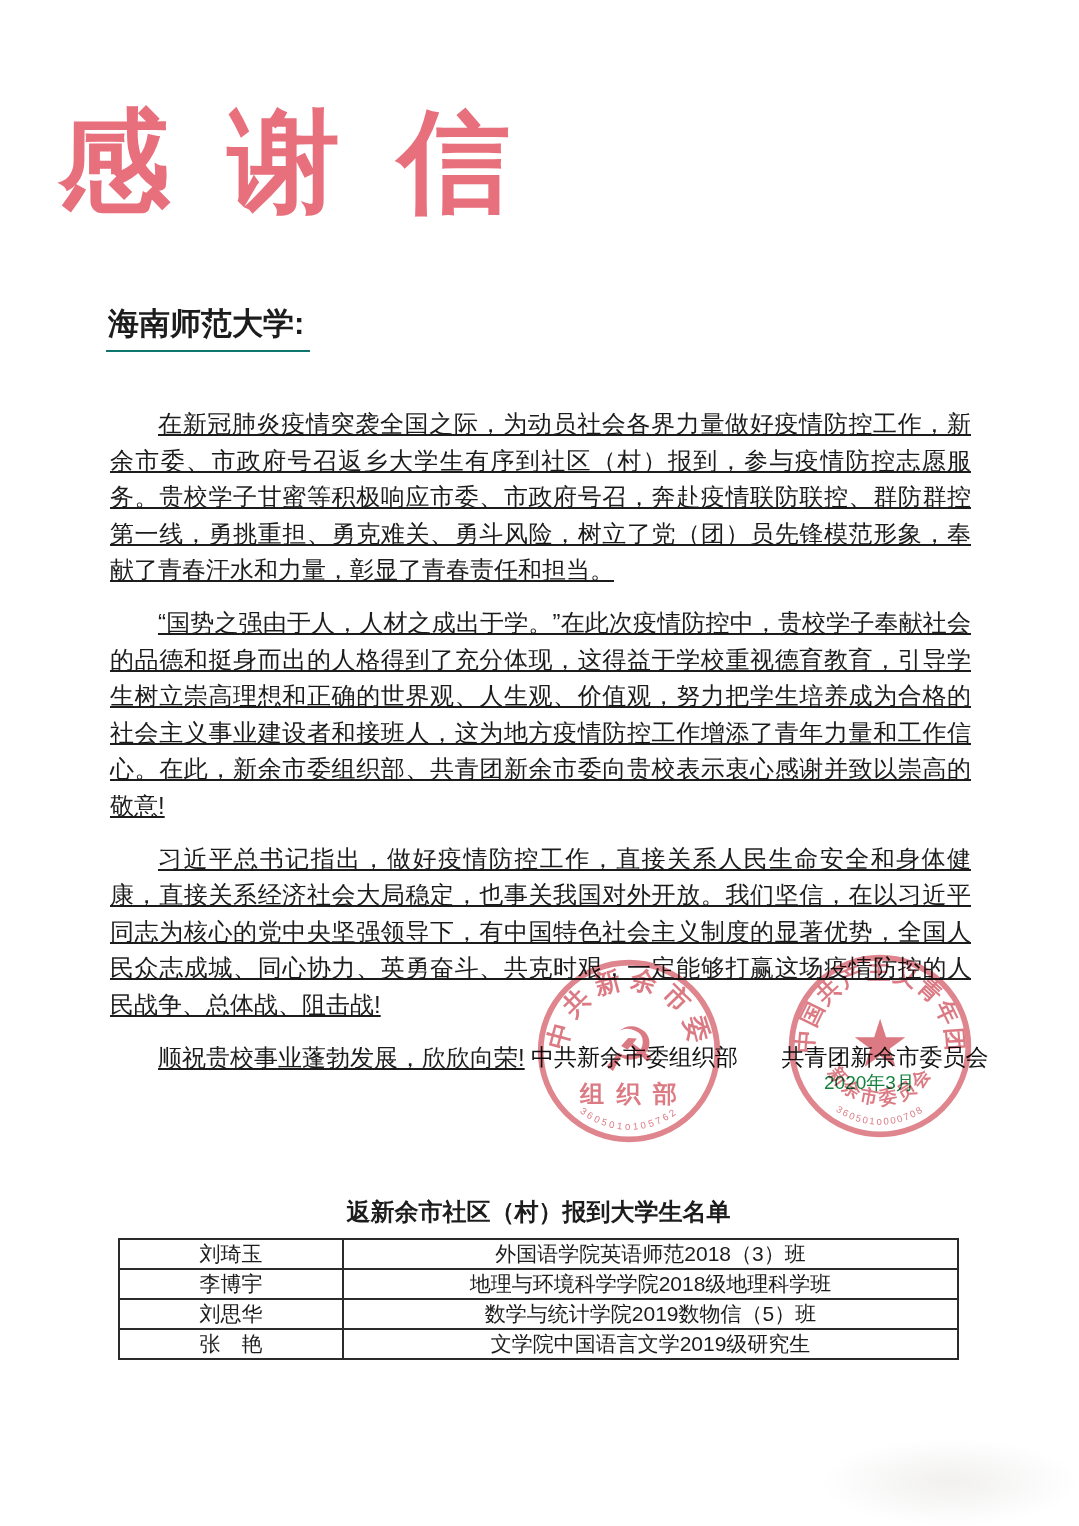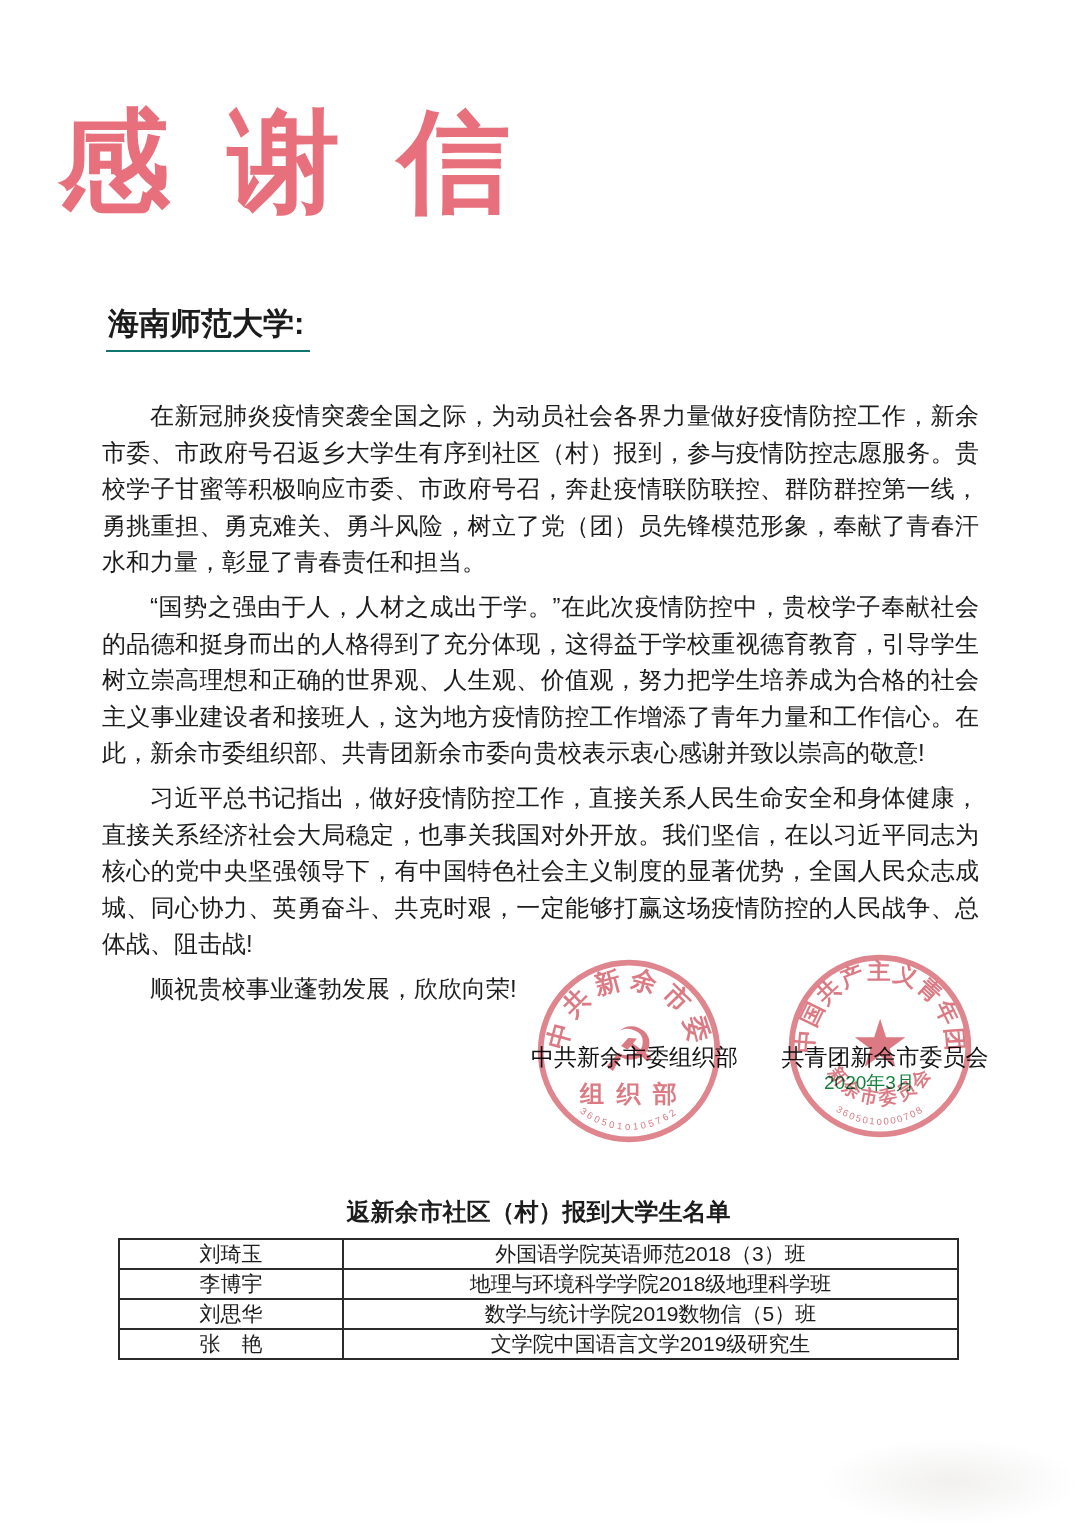--- a/index.html
+++ b/index.html
@@ -15,21 +15,21 @@
   }
   .salutation {
     position:absolute; left:106px; top:303px;
     font-size:31px; font-weight:bold;
     border-bottom:2px solid #0f766e; padding:0 6px 5px 2px;
   }
   .body-text {
     position:absolute; left:94px; top:390px; width:893px;
     font-size:24px; line-height:36.6px; text-align:justify;
   }
-  .body-text p { margin:8px; text-indent:2em; }
+  .body-text p { margin:16px; text-indent:2em;text-decoration:underline; }
   .sig-line {
     position:absolute; left:531px; top:1042px; z-index:1;
     font-size:23px; white-space:nowrap; color:#111;
   }
   .sig-line .org2 { margin-left:37px; }
   .sig-date {
     position:absolute; left:788px; top:1070px; z-index:1;
     font-size:19px; color:#15803d;margin-left:36px;
   }
   .stamp { position:absolute; z-index:2; mix-blend-mode:multiply; opacity:.92; }

